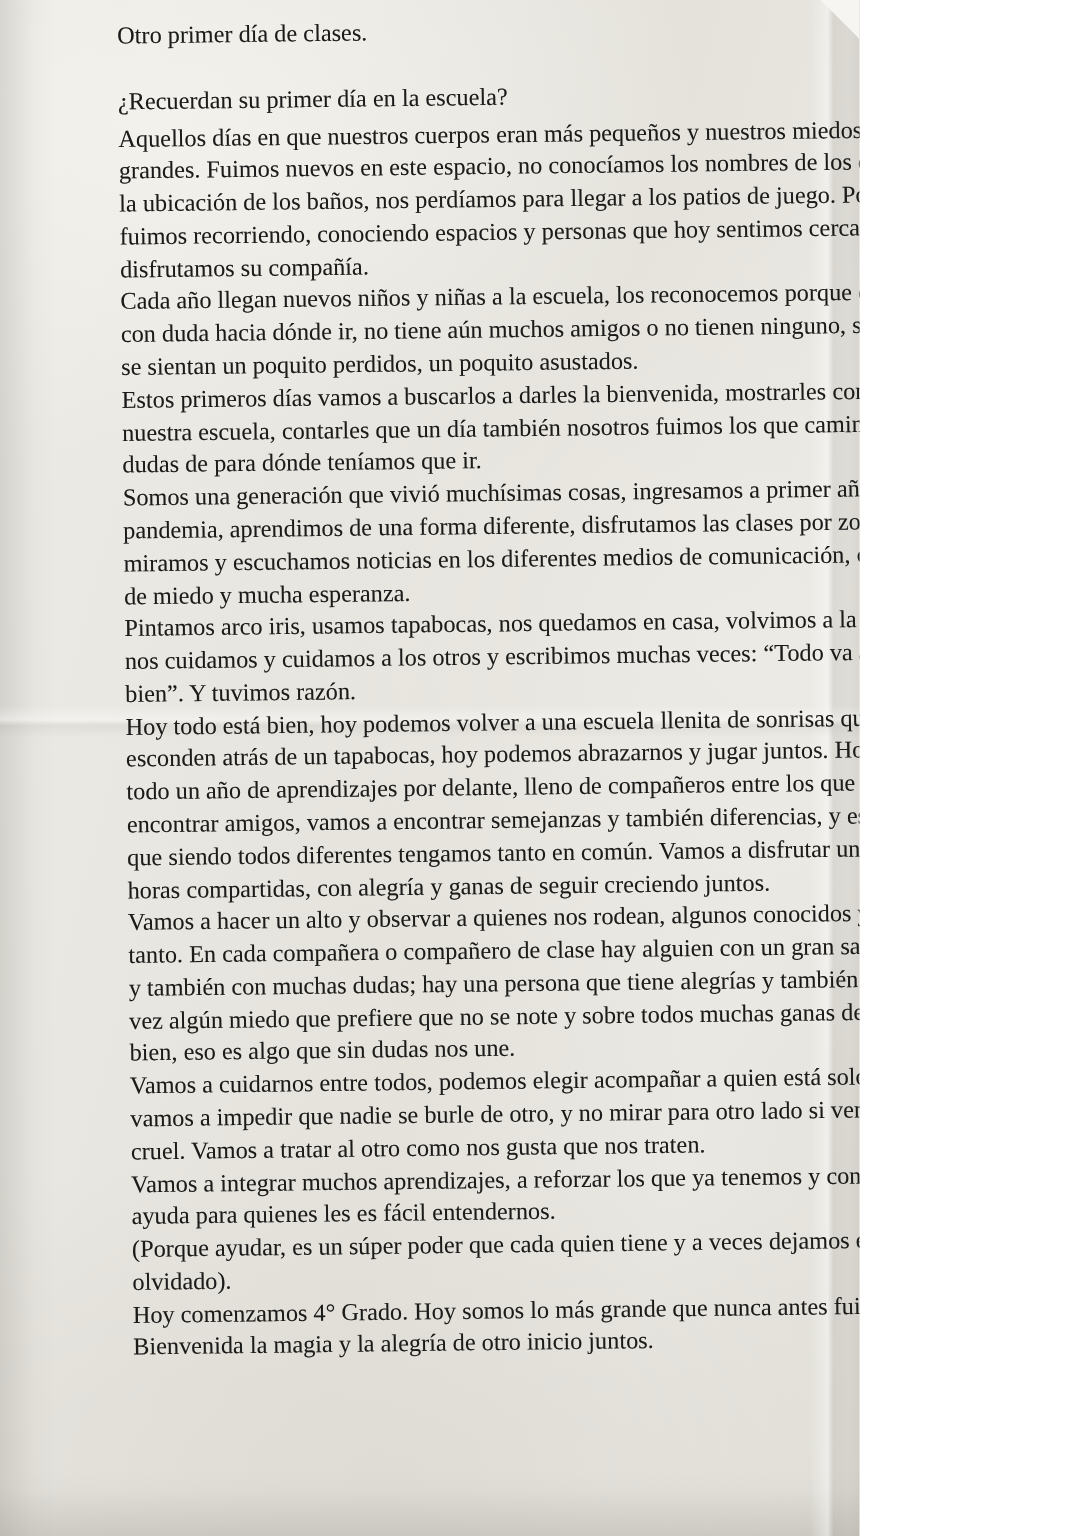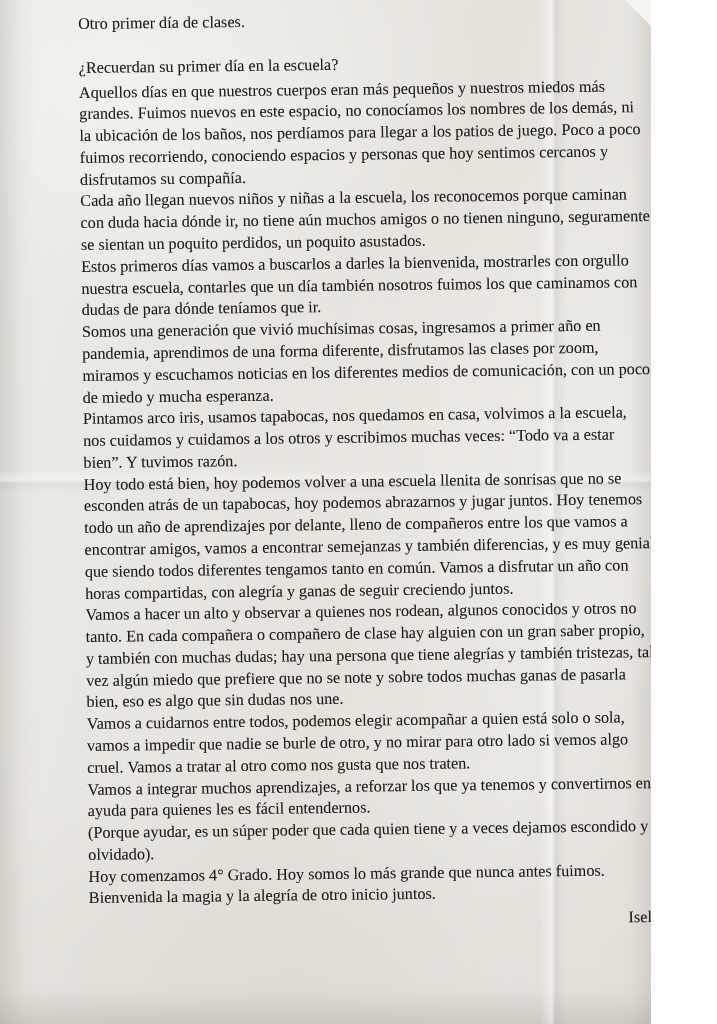--- a/index.html
+++ b/index.html
@@ -9,21 +9,21 @@
   }
   body {
     width: 717px;
     height: 1024px;
     overflow: hidden;
     font-family: "Liberation Serif", serif;
   }
 
   #page {
     position: relative;
-    width: 651px;
+    width: 573px;
     height: 1024px;
     background: #e8e6e0;
     background-image:
       radial-gradient(ellipse 520px 320px at 18% 8%, #f2f1ec 0%, rgba(242,241,236,0) 70%),
       radial-gradient(ellipse 460px 420px at 88% 42%, #eceae4 0%, rgba(236,234,228,0) 72%),
       radial-gradient(ellipse 600px 300px at 45% 96%, #dedcd5 0%, rgba(222,220,213,0) 75%),
       linear-gradient(105deg, #edece7 0%, #e9e7e1 28%, #e4e2db 55%, #eae8e2 78%, #e2e0d9 100%);
     overflow: hidden;
   }
 

